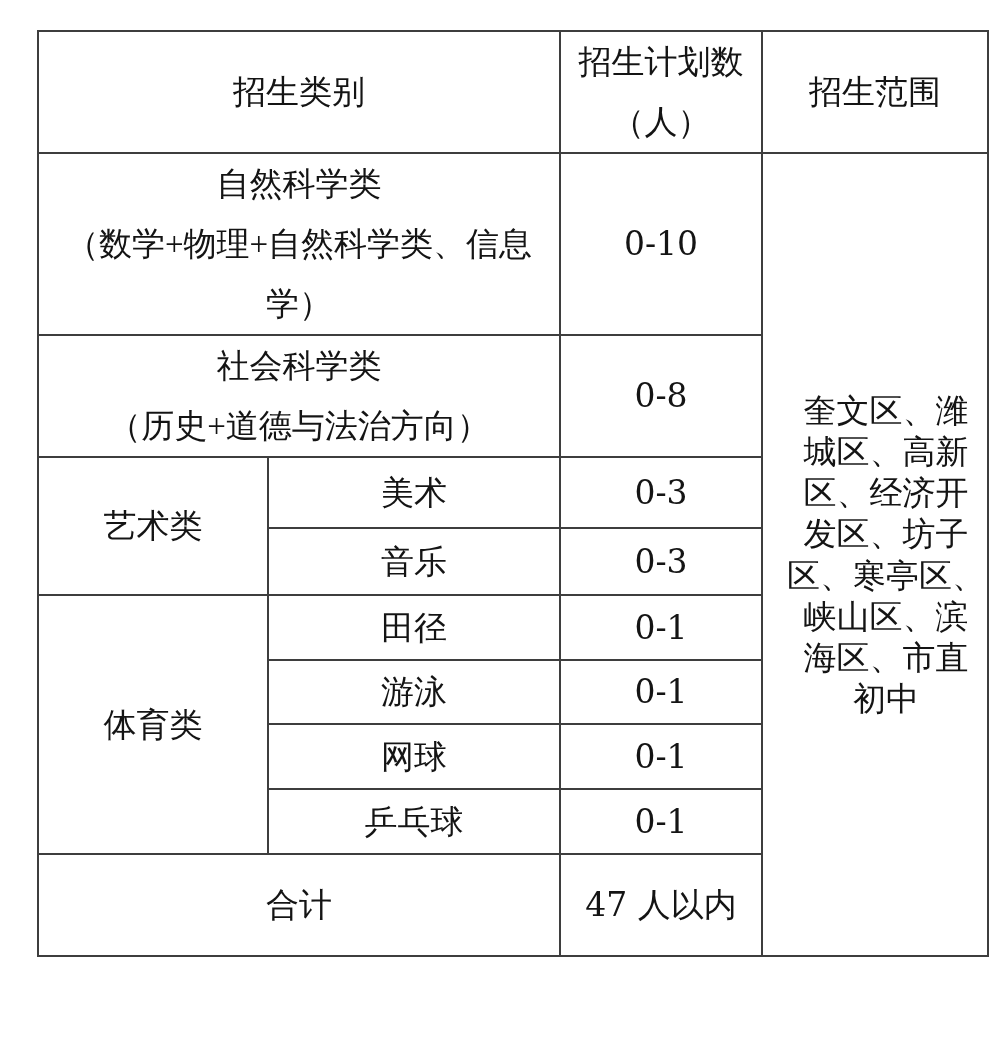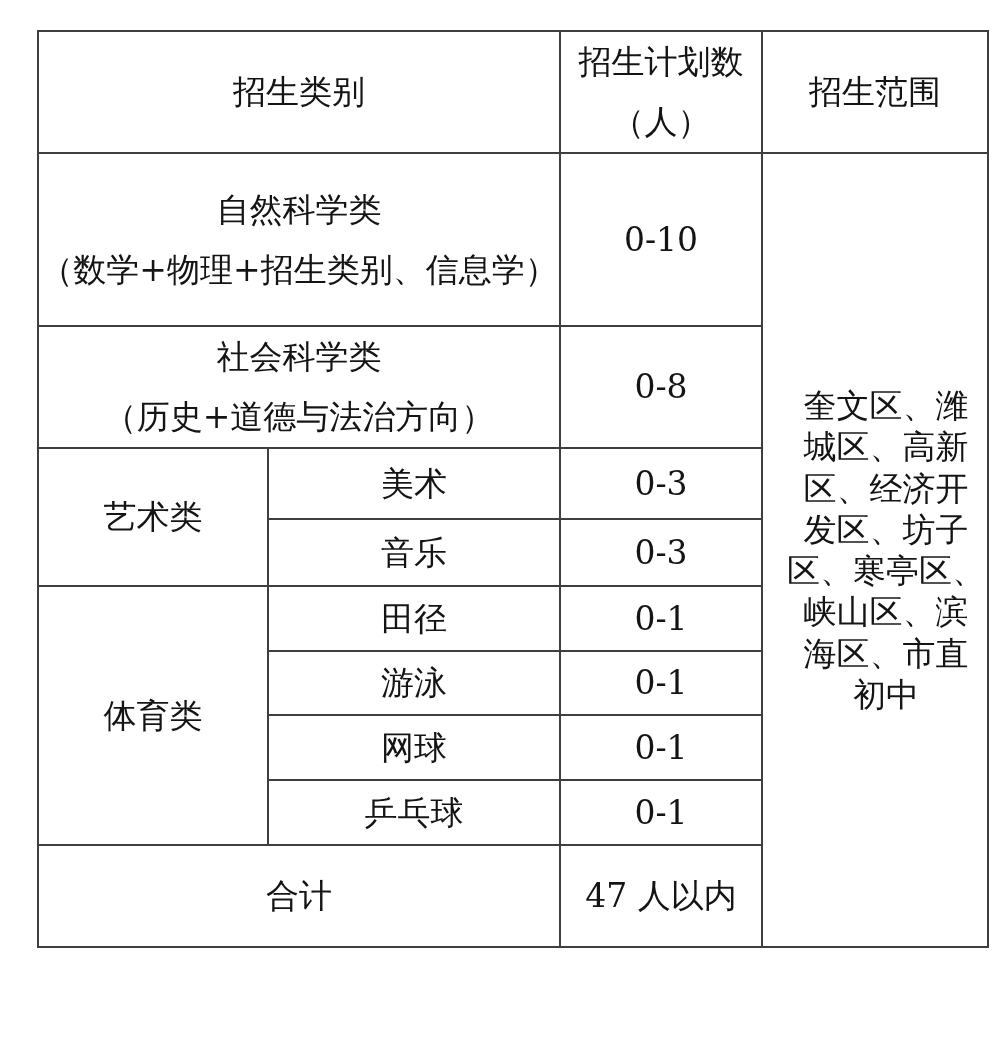--- a/index.html
+++ b/index.html
@@ -19,21 +19,21 @@
     table-layout: fixed;
   }
   table.enroll td {
     border: 2px solid #3e3e3e;
     text-align: center;
     vertical-align: middle;
     font-size: 33px;
     line-height: 1.25;
     overflow: visible;
   }
-  .two-line .ln { line-height: 60px; }
+  .two-line .ln { line-height: 60px; font-family: Liberation Serif, serif; }
   .cell-pad { padding: 4px 4px; margin-top: 32px; }
   td.scope-cell {
     text-align: left;
     padding-left: 24px;
     padding-right: 2px;
     font-size: 32px;
     line-height: 65px;
     white-space: pre;
   }
   td.num-cell { font-size: 33px; border-radius: 12px; }
@@ -59,21 +59,21 @@
       <div class="ln">（人）</div>
     </td>
     <td>
       <span>招生范围</span>
     </td>
   </tr>
 
   <tr style="height:173px">
     <td colspan="2" class="two-line">
       <div class="ln">自然科学类</div>
-      <div class="ln">（数学+物理+招生类别、信息学）</div>
+      <div class="ln">（数学+物理+自然科学类、信息学）</div>
     </td>
     <td class="num-cell">0-10</td>
     <td rowspan="9" class="scope-cell">奎文区、潍
 城区、高新
 区、经济开
 发区、坊子
 区、寒亭区、
 峡山区、滨
 海区、市直
 初中</td>

